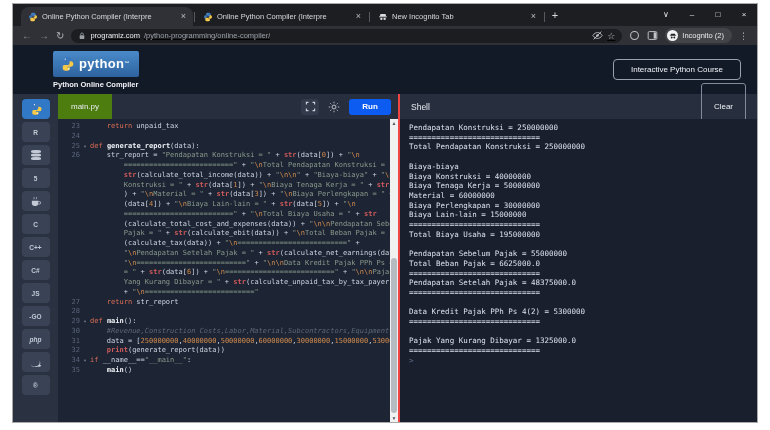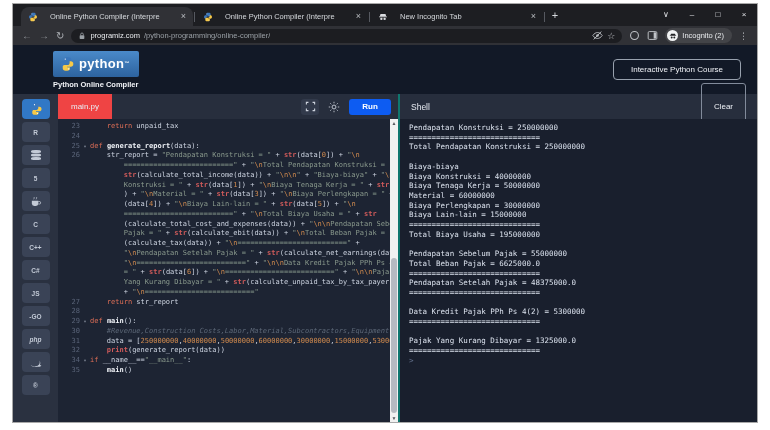--- a/index.html
+++ b/index.html
@@ -6,34 +6,34 @@
     font-family:"Liberation Sans",sans-serif;-webkit-font-smoothing:antialiased;}
   *{box-sizing:border-box;}
   .window{position:absolute;left:13px;top:4px;width:744px;height:418px;background:#1d2433;
     display:flex;flex-direction:column;box-shadow:0 0 0 1px #a8a8a8;overflow:hidden;}
 
   
   .tabstrip{height:22px;background:#1d1e22;display:flex;align-items:flex-end;padding-left:8px;flex:none;}
   .tab{height:19px;width:172px;border-radius:8px 8px 0 0;display:flex;align-items:center;
     padding:0 5px 0 7px;font-size:7.5px;color:#d6d9dd;overflow:hidden;flex:none;}
   .tab.active{background:#303136;}
-  .tab .title{flex:1;white-space:nowrap;overflow:hidden;margin:0 12px;}
+  .tab .title{flex:1;white-space:nowrap;overflow:hidden;margin:0 4px;}
   .tab .fav{width:10px;height:10px;flex:none;}
   .tab-close{color:#b9bcc0;font-size:9px;line-height:9px;flex:none;padding:0 2px;}
   .tab-sep{width:1px;height:10px;background:#565960;margin:0 1px 4px 1px;flex:none;}
   .newtab{width:18px;height:18px;margin-bottom:1px;color:#d6d9dd;font-size:11px;line-height:17px;
     text-align:center;border-radius:50%;flex:none;}
   .win-controls{margin-left:auto;display:flex;height:22px;flex:none;}
   .wc{width:26px;height:20px;color:#e2e4e8;font-size:8px;display:flex;align-items:center;justify-content:center;}
 
   .toolbar{height:19px;background:#303136;display:flex;align-items:center;padding:0 9px;gap:7px;flex:none;}
   .nav-ic{color:#8f9398;font-size:10px;line-height:10px;}
   .reload-ic{color:#aeb1b6;}
   .omnibox{flex:1;height:14px;background:#1c1d21;border-radius:7px;display:flex;align-items:center;
-    padding:0 7px;gap:4px;font-size:7.5px;min-width:0;}
+    padding:0 7px;gap:4px;font-size:7.5px;min-width:0;text-decoration:underline;}
   .omni-domain{color:#e8eaed;}
   .omni-path{color:#9aa0a6;white-space:nowrap;overflow:hidden;}
   .omni-spacer{flex:1;}
   .tb-ic{color:#c0c3c8;flex:none;display:flex;align-items:center;}
   .badge{background:#434448;border-radius:8px;height:15px;display:flex;align-items:center;gap:4px;
     padding:0 8px 0 2px;color:#e8eaed;font-size:7.5px;flex:none;}
   .badge .avatar{width:11px;height:11px;border-radius:50%;background:#f1f3f4;display:flex;
     align-items:center;justify-content:center;color:#202124;}
   .kebab{color:#c0c3c8;font-size:9px;}
 
@@ -55,21 +55,21 @@
     align-items:center;gap:3px;flex:none;}
   .tile{width:28px;height:20px;border-radius:4px;background:#3a4356;color:#c3cad6;display:flex;
     align-items:center;justify-content:center;font-size:6.5px;font-weight:bold;flex:none;}
   .tile.active{background:#3178c6;}
   .tile .php{font-style:italic;font-weight:bold;}
   .db{width:10px;height:2.5px;border-radius:45%;background:#c3cad6;
     box-shadow:0 3.5px 0 #c3cad6,0 7px 0 #c3cad6;margin-bottom:7px;}
 
   .editor-col{width:340px;display:flex;flex-direction:column;flex:none;min-height:0;}
   .editor-top{height:25px;background:#272e3d;display:flex;align-items:center;flex:none;}
-  .file-tab{width:54px;height:100%;background:#ef4444;color:#e9edf3;font-size:8px;
+  .file-tab{width:54px;height:100%;background:#4d7c0f;color:#e9edf3;font-size:8px;
     display:flex;align-items:center;justify-content:center;}
   .et-spacer{flex:1;}
   .icon-btn{width:18px;height:16px;display:flex;align-items:center;justify-content:center;
     color:#cdd3dd;margin-right:6px;border-radius:3px;background:#323a4b;}
   .sun-btn{background:transparent;font-size:10px;}
   .run-btn{width:42px;height:16px;background:#0d5cf2;border:none;border-radius:3px;color:#ffffff;
     font-size:8px;font-weight:bold;margin-right:7px;display:flex;align-items:center;justify-content:center;}
   .editor-body{flex:1;display:flex;min-height:0;background:#1d2433;}
   .code-area{flex:1;padding-top:3px;overflow:hidden;font-family:"DejaVu Sans Mono",monospace;
     font-size:7px;line-height:9.75px;}
@@ -84,21 +84,21 @@
   .tk-st{color:#8a9a8d;}
   .tk-es{color:#d08a4e;}
   .tk-nu{color:#d08a4e;}
   .tk-cm{color:#5d6878;font-style:italic;}
 
   .vscroll{width:8px;background:#f1f1f1;position:relative;flex:none;}
   .vs-arrow{position:absolute;left:0;width:8px;height:8px;color:#55585e;font-size:5px;
     text-align:center;line-height:8px;}
   .vs-thumb{position:absolute;left:1px;width:6px;top:46%;bottom:9px;background:#b6bac1;border-radius:3px;}
 
-  .shell-col{flex:1;display:flex;flex-direction:column;border-left:2px solid #0f766e;min-width:0;min-height:0;}
+  .shell-col{flex:1;display:flex;flex-direction:column;border-left:2px solid #ef4444;min-width:0;min-height:0;}
   .shell-top{height:25px;background:#272e3d;display:flex;align-items:center;padding:0 11px;flex:none;}
   .shell-title{color:#e8ecf3;font-size:8.5px;}
   .clear-btn{margin-left:auto;border:1px solid #828b9b;border-radius:3px;background:transparent;
     color:#eef1f6;font-size:8px;padding:18px 12px;}
   .shell-out{flex:1;background:#191f2d;padding:4px 9px;font-family:"DejaVu Sans Mono",monospace;
     font-size:7.5px;line-height:9.7px;color:#dbe2ee;white-space:pre;overflow:hidden;}
   .shell-prompt{color:#5d6a85;}
 </style>
 </head>
 <body>

